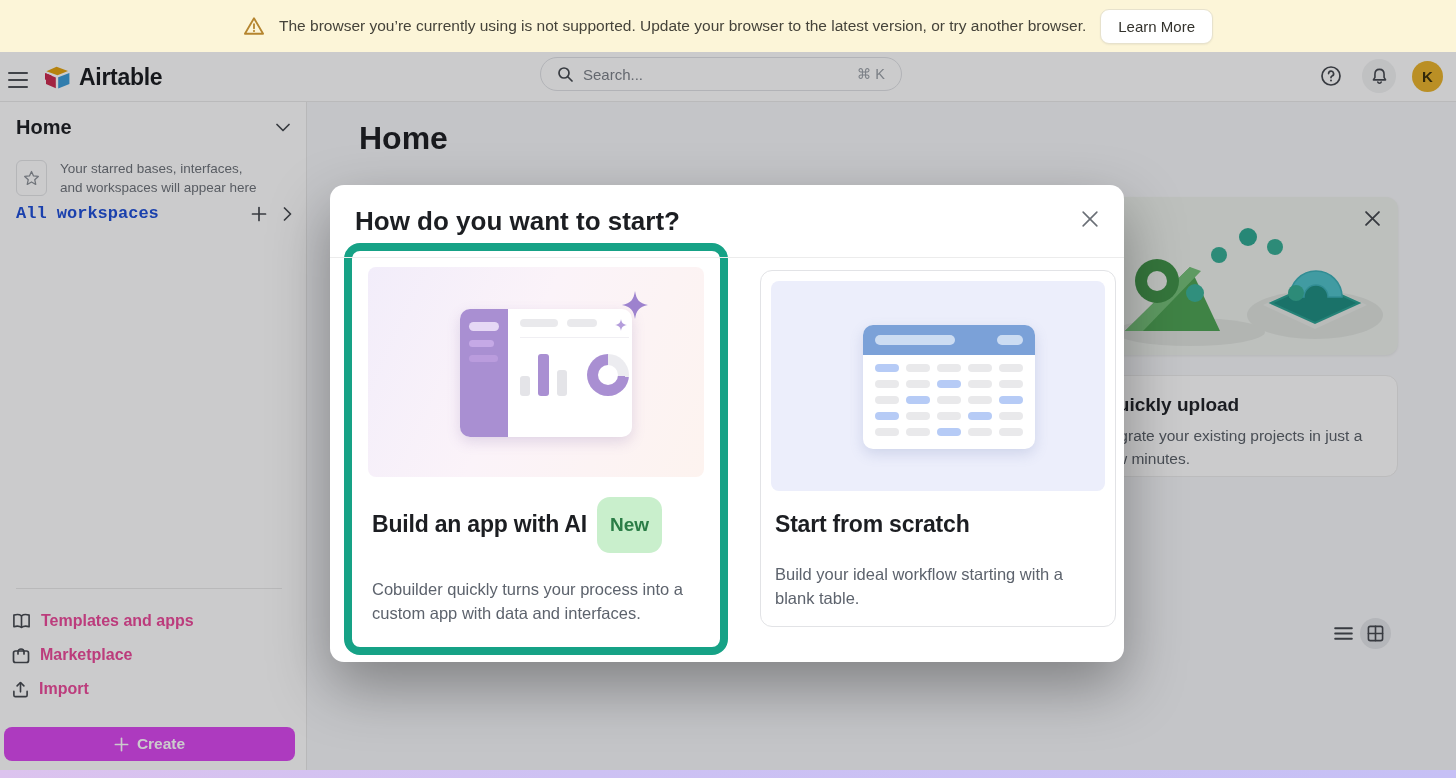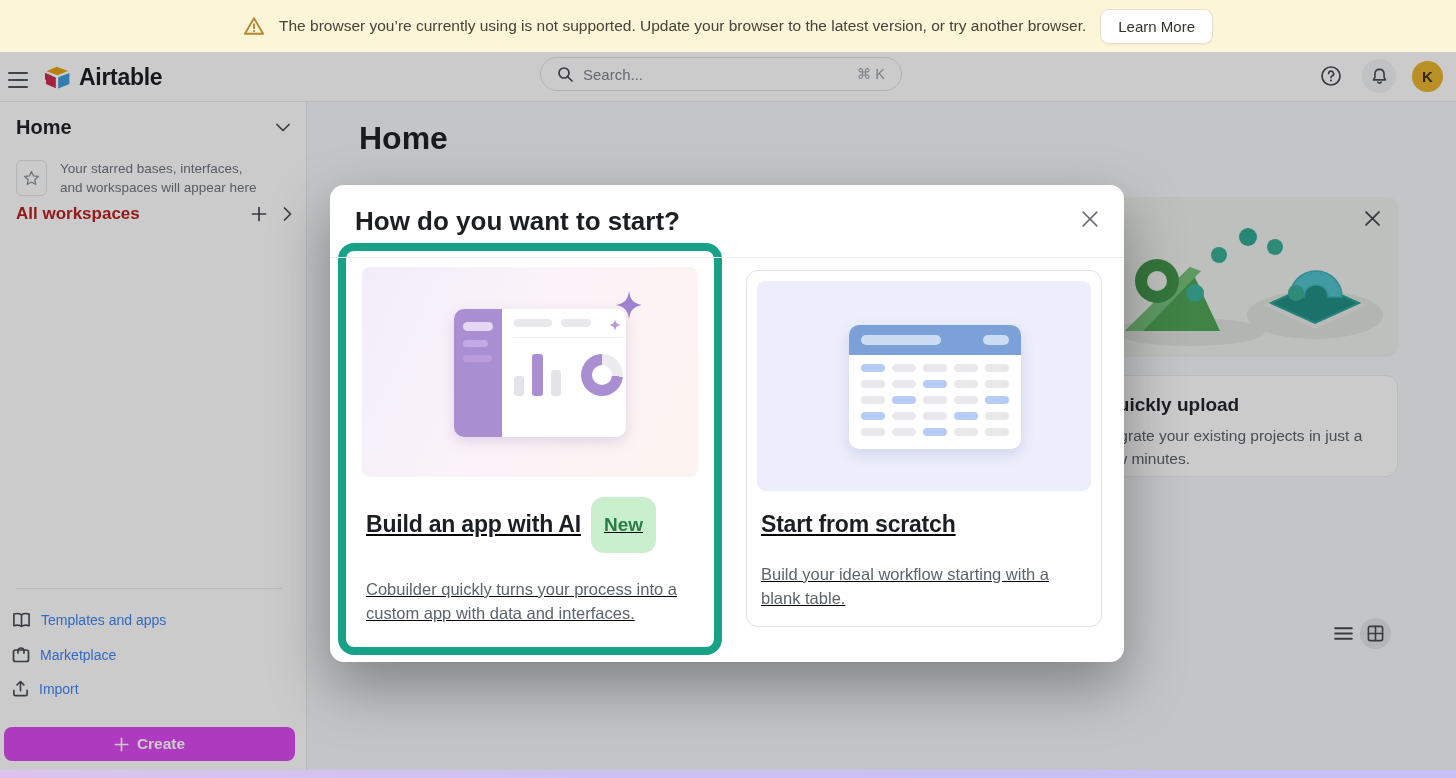--- a/index.html
+++ b/index.html
@@ -35,25 +35,25 @@
 
   
   .sidebar { position:absolute; left:0; top:102px; width:307px; height:668px; background:#fff;
              border-right:1px solid #e7e7e7; }
   .sb-home-row { position:absolute; left:16px; right:16px; top:14px; display:flex; align-items:center; justify-content:space-between; }
   .sb-home-label { font-size:20px; font-weight:600; color:#1c1e22; }
   .sb-star-box { position:absolute; left:16px; top:58px; width:31px; height:36px; border:1px solid #e3e4e6;
                  border-radius:6px; display:flex; align-items:center; justify-content:center; }
   .sb-hint { position:absolute; left:60px; top:57px; width:204px; font-size:13.5px; line-height:19px; color:#6d7279; }
   .sb-ws-row { position:absolute; left:16px; right:14px; top:102px; display:flex; align-items:center; }
-  .sb-ws-label { font-size:17px; font-weight:600; color:#b91c1c; flex:1; }
+  .sb-ws-label { font-size:17px; font-weight:600; color:#1d4ed8; flex:1;font-family:Liberation Mono, monospace; }
   .sb-ws-icons { display:flex; align-items:center; gap:16px; }
   .sb-divider { position:absolute; left:16px; right:24px; top:486px; border-top:1px solid #e8e8e8; }
   .sb-item { position:absolute; left:12px; display:flex; align-items:center; gap:10px; cursor:pointer; }
-  .sb-item-label { font-size:14px; color:#3b82f6; }
+  .sb-item-label { font-size:16px; color:#ec4899;font-weight:bold; }
   .create-btn { position:absolute; left:4px; top:625px; width:291px; height:34px; background:#d946ef;
                 border:none; border-radius:8px; color:#fff; font-size:15.5px; font-weight:600;
                 display:flex; align-items:center; justify-content:center; gap:8px; cursor:pointer; }
 
   
   .main { position:absolute; left:307px; top:102px; width:1149px; height:668px; background:#f7f8fa; }
   .page-title { position:absolute; left:52px; top:18px; font-size:32px; font-weight:700; color:#1b1d21; }
 
   .bg-illus-card { position:absolute; left:698px; top:95px; width:393px; height:158px; border-radius:12px;
                    background:#edf1ec; box-shadow:0 1px 3px rgba(0,0,0,.08); }
@@ -73,21 +73,21 @@
   .overlay { position:absolute; left:0; top:52px; width:1456px; height:718px; background:rgba(18,20,24,.22); z-index:40; }
   .bottom-strip { position:absolute; left:0; top:770px; width:1456px; height:8px; z-index:45;
                   background:linear-gradient(90deg,#dcc3ee 0%, #cdc1f3 40%, #c6c0f5 100%); }
 
   
   .modal { position:absolute; left:330px; top:185px; width:794px; height:477px; background:#fff;
            border-radius:14px; box-shadow:0 24px 60px rgba(0,0,0,.35); z-index:50; }
   .modal-header { position:relative; height:73px; border-bottom:1px solid #ececec; }
   .modal-title { position:absolute; left:25px; top:21px; font-size:26px; font-weight:600; color:#1c1e22; }
   .modal-close { position:absolute; right:26px; top:26px; cursor:pointer; }
-  .modal-body { height:381px; display:flex; align-items:center; justify-content:flex-start; gap:24px; padding:0 8px;text-decoration:underline; }
+  .modal-body { height:381px; display:flex; align-items:center; justify-content:flex-end; gap:32px; padding:0 8px; }
 
   .opt-ring { border:8px solid #16a286; border-radius:16px; padding:6px; background:#fff; cursor:pointer; }
   .opt-card { width:356px; background:#fff; border-radius:12px; }
   .opt-card.plain { border:1px solid #e2e3e6; cursor:pointer; }
   .opt-illus { height:210px; margin:10px; border-radius:8px; position:relative; overflow:hidden; }
   .illus-ai { background:linear-gradient(115deg,#f2edfa 0%, #fbf3f9 45%, #fdf3ef 100%); }
   .illus-table { background:#eceefb; }
   .opt-text { padding:6px 14px 16px 14px; }
   .opt-title-row { display:flex; align-items:center; gap:10px; margin:4px 0 9px 0; }
   .opt-title { font-size:23px; font-weight:700; color:#1c1e22; letter-spacing:-0.2px; }

